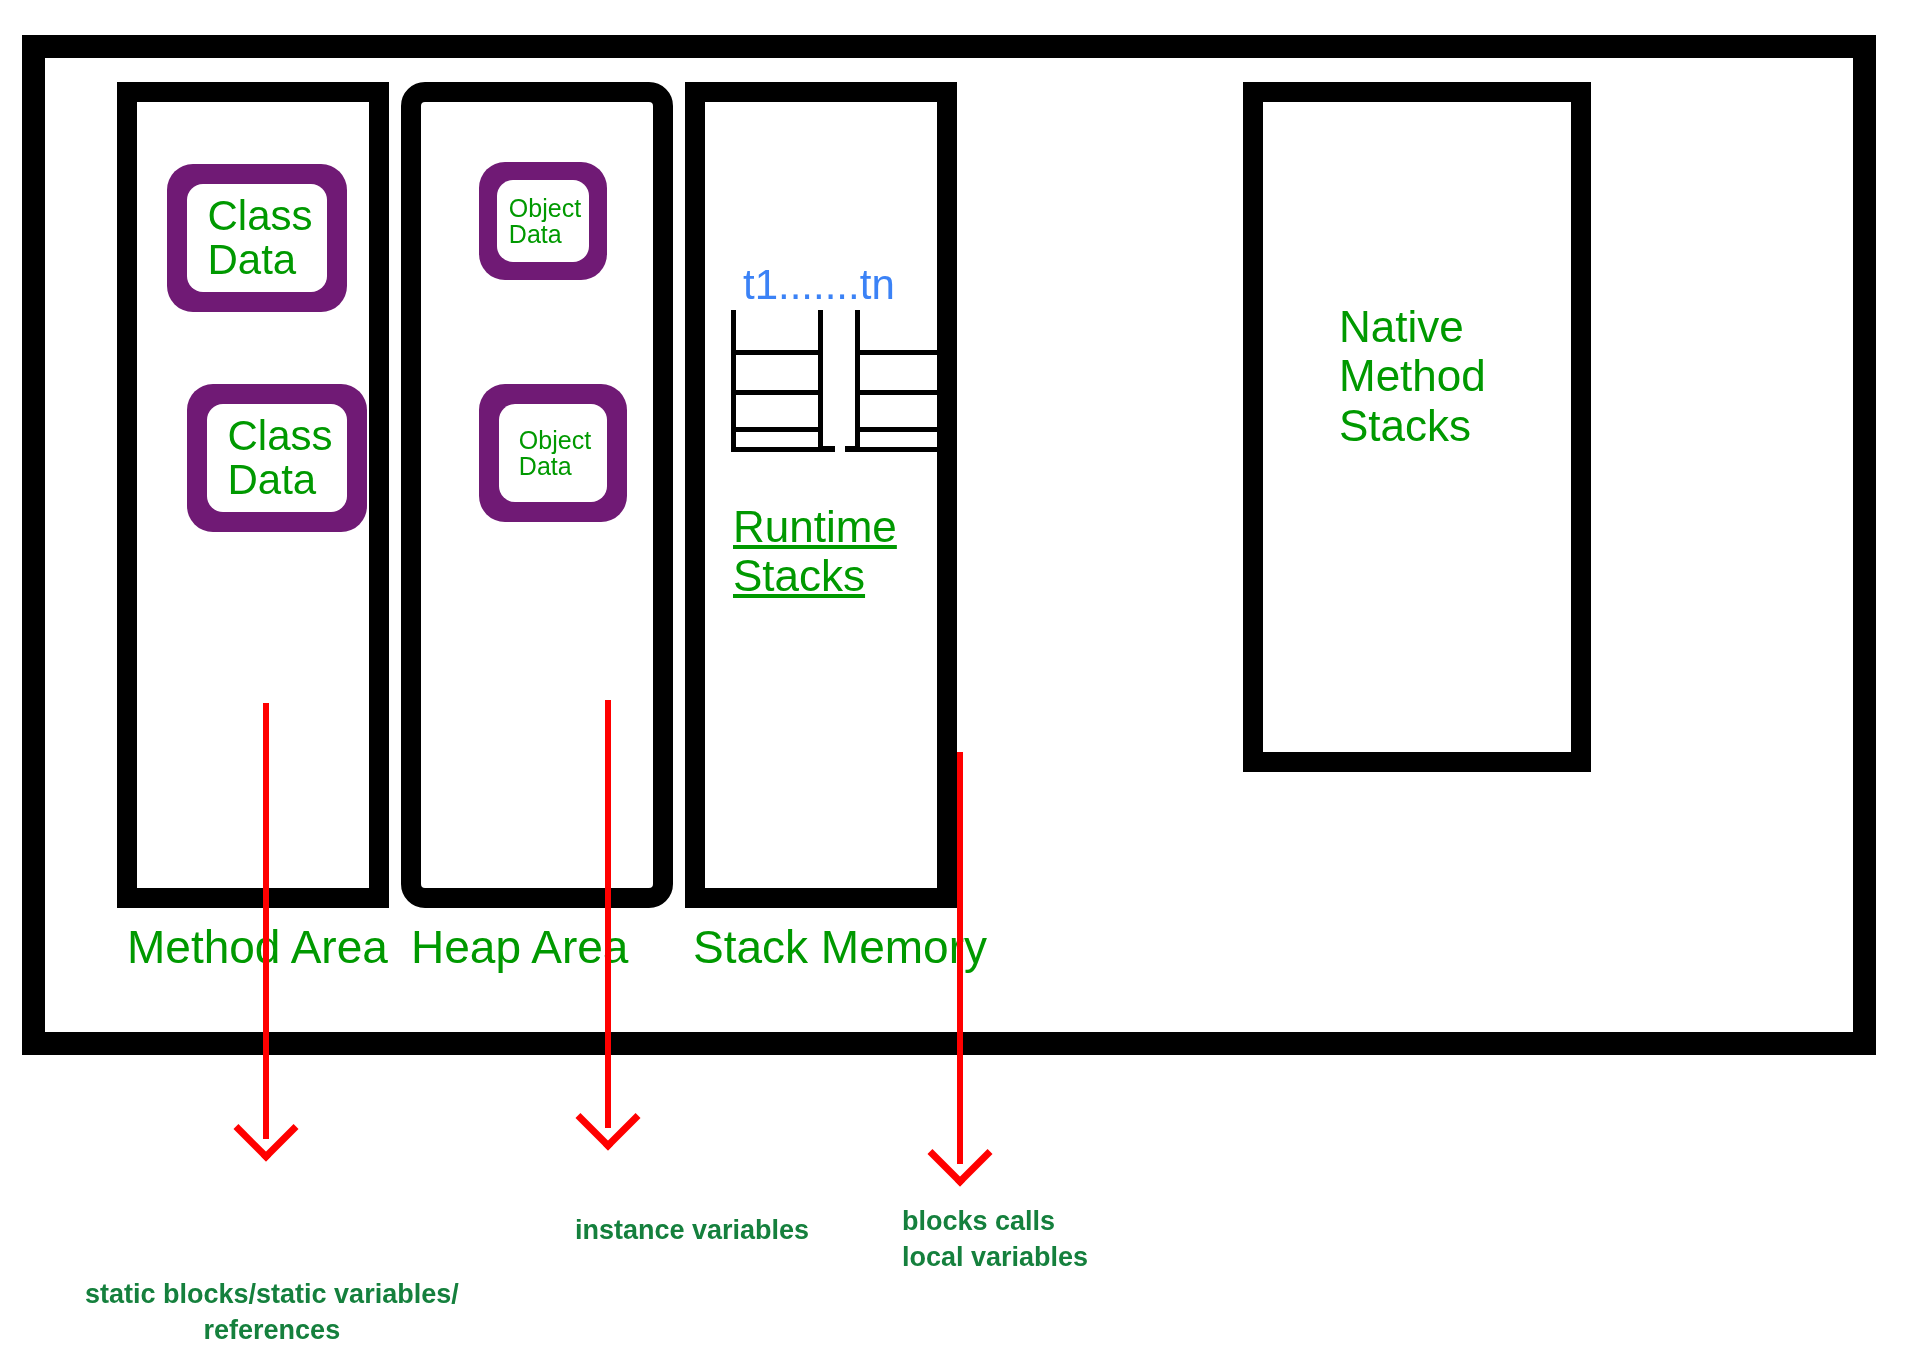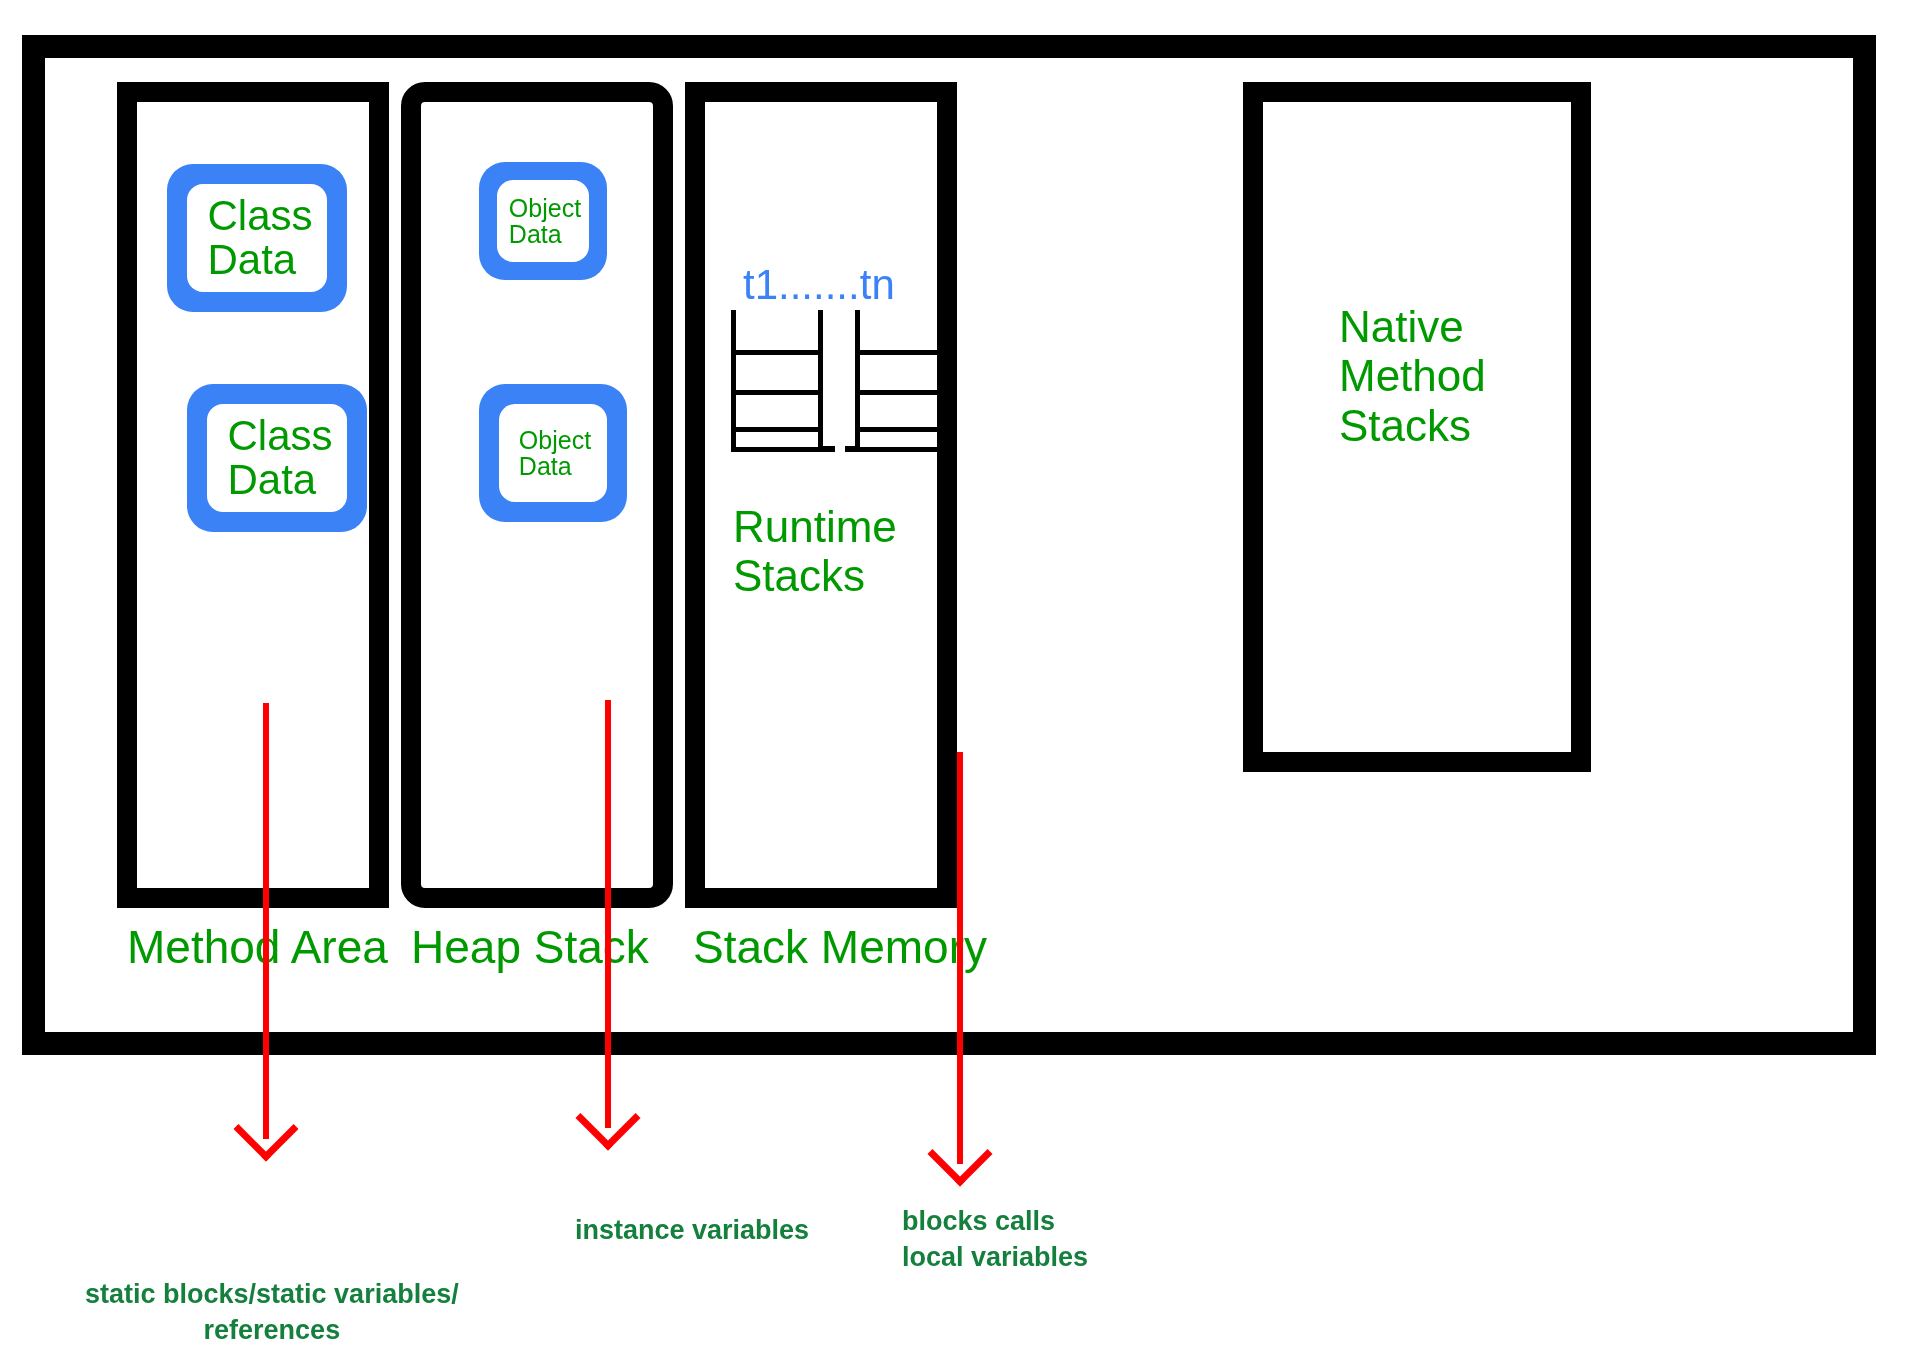--- a/index.html
+++ b/index.html
@@ -49,21 +49,21 @@
     position: absolute;
     color: #009900;
     font-size: 44px;
     line-height: 1.12;
     white-space: pre-line;
   }
 
   
   .data-chip {
     position: absolute;
-    background: #3b82f6;
+    background: #701a75;
     border-radius: 26px;
     display: flex;
     align-items: center;
     justify-content: flex-end;
     box-sizing: border-box;
   }
   .data-chip > .chip-inner {
     background: #ffffff;
     border-radius: 16px;
     width: 100%;
@@ -195,34 +195,34 @@
       <div class="rail rail-left"></div>
       <div class="rail rail-right"></div>
       <div class="rung" style="top:40px;"></div>
       <div class="rung" style="top:80px;"></div>
       <div class="rung" style="top:117px;"></div>
       <div class="rung" style="top:137px;"></div>
     </div>
 
     <div class="ladder-gap-dashes" style="left:118px; top:344px; width:34px;"></div>
 
-    <div class="column-label" style="left:28px; top:400px;">Runtime
+    <div class="column-label" style="left:28px; top:400px;text-decoration:underline;">Runtime
 Stacks</div>
   </div>
 
 
   <div class="memory-column" style="left:1198px; top:24px; width:348px; height:690px;">
     <div class="column-label" style="left:76px; top:200px;">Native
 Method
 Stacks</div>
   </div>
 
   <div class="area-caption" style="left:82px; top:866px;">Method Area</div>
 
-  <div class="area-caption" style="left:366px; top:866px;">Heap Stack</div>
+  <div class="area-caption" style="left:366px; top:866px;">Heap Area</div>
 
   <div class="area-caption" style="left:648px; top:866px;">Stack Memory</div>
 
 </div>
 
 <div class="arrow" style="left:236px; top:703px; width:60px; height:466px;">
   <div class="shaft" style="height:436px;"></div>
   <div class="head" style="top:403px;"></div>
 </div>
 

